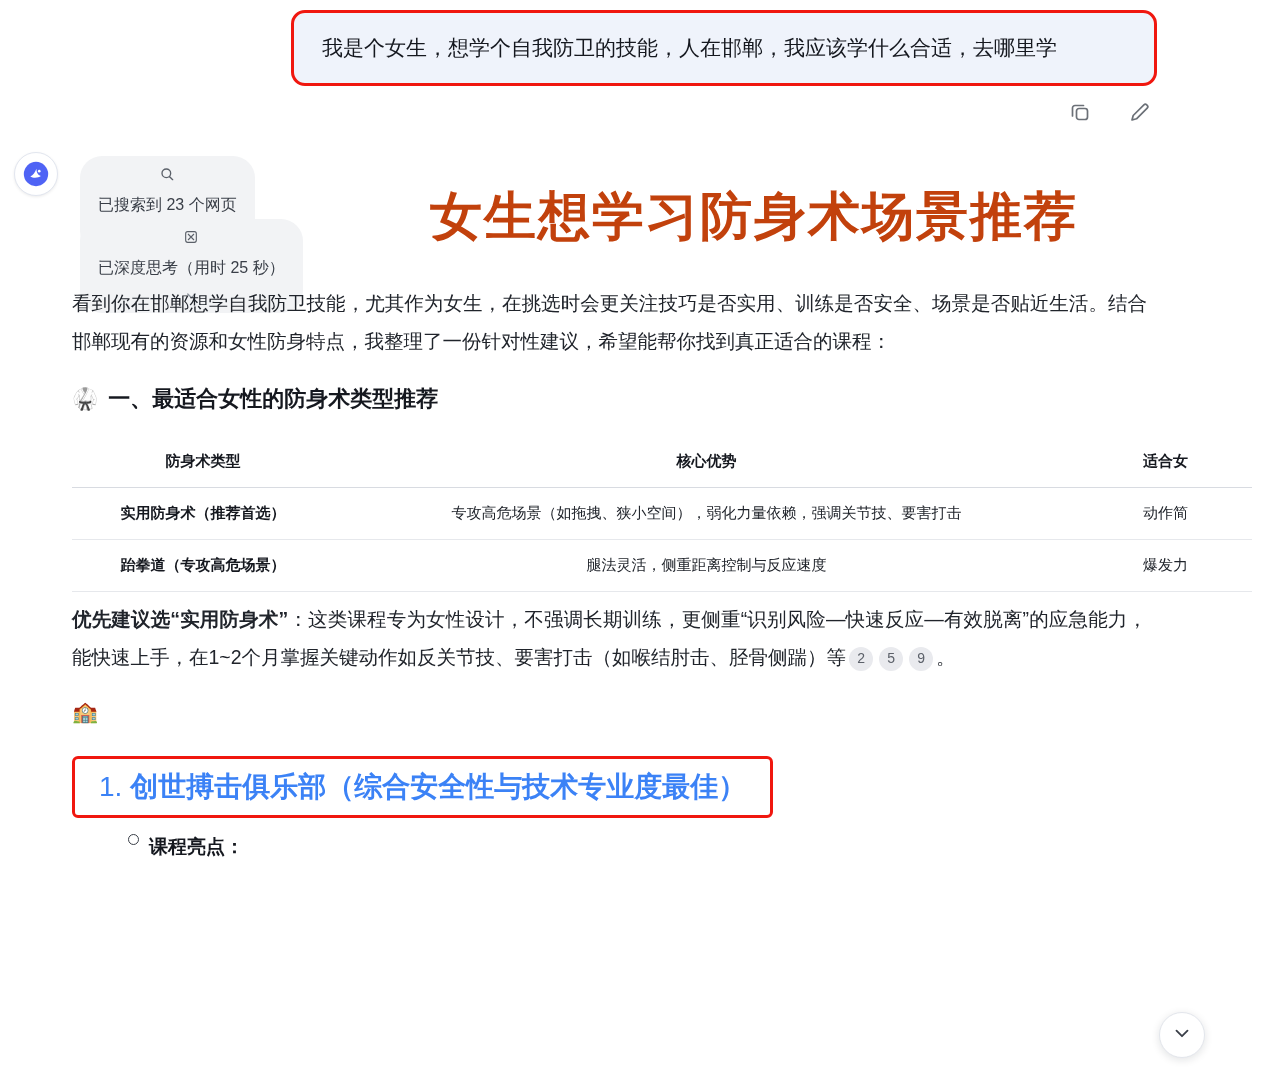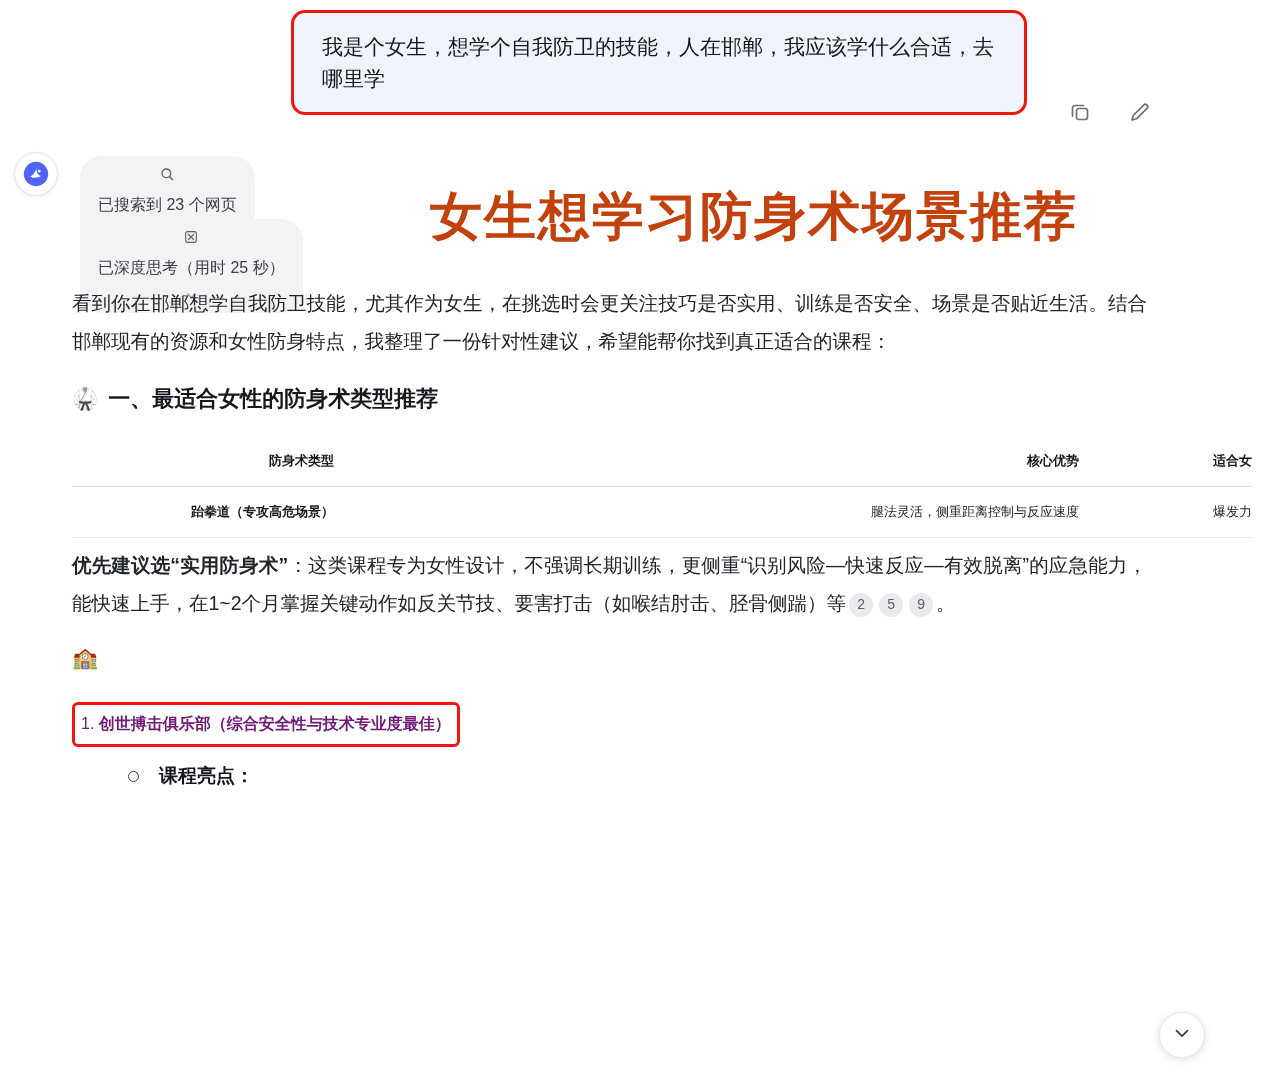--- a/index.html
+++ b/index.html
@@ -14,21 +14,21 @@
     color: #1a1a1a;
     position: relative;
     overflow: hidden;
   }
 
   
   .question-wrap {
     position: absolute;
     left: 291px;
     top: 10px;
-    width: 736px;
+    width: 866px;
   }
   .question-bubble {
     background: #eff3fb;
     border: 3px solid #f0170f;
     border-radius: 14px;
     padding: 18px 28px;
     font-size: 21px;
     line-height: 1.5;
     color: #15181f;
     box-sizing: border-box;
@@ -129,23 +129,23 @@
   .sec-emoji { font-size: 21px; }
 
   
   table.kinds {
     border-collapse: collapse;
     width: 1180px;
     table-layout: fixed;
     margin-bottom: 8px;
   }
   table.kinds th, table.kinds td {
-    text-align: right;
+    text-align: center;
     padding: 16px 0;
-    font-size: 13px;
+    font-size: 15px;
     border-bottom: 1px solid #e6e8ec;
     vertical-align: middle;
     white-space: nowrap;
     overflow: hidden;
   }
   table.kinds th {
     font-weight: 700;
     color: #15181f;
     border-bottom: 1px solid #d8dbe1;
   }
@@ -169,36 +169,35 @@
     font-size: 14px;
     margin: 0 3px;
     vertical-align: middle;
   }
 
   
   .hl-item {
     margin-top: 10px;
     border: 3px solid #f0170f;
     border-radius: 6px;
-    padding: 9px 6px;
+    padding: 9px 24px;
     display: inline-block;
-    font-size: 16px;
-    color: #701a75;
+    font-size: 28px;
+    color: #3b82f6;
   }
   .hl-item .num { font-weight: 400; }
   .hl-item .txt { font-weight: 700; }
 
   .sub-bullet {
     margin: 16px 0 0 56px;
     font-size: 19px;
     font-weight: 700;
     color: #15181f;
     display: flex;
-    align-items: center;
-    gap: 20px;
+    gap: 10px;
   }
   .ring {
     width: 9px; height: 9px;
     border: 1.6px solid #3a3f48;
     border-radius: 50%;
     display: inline-block;
   }
 
   
   .fab {
@@ -283,20 +282,25 @@
   <table class="kinds">
     <thead>
       <tr>
         <th class="c0">防身术类型</th>
         <th class="c1">核心优势</th>
         <th class="c2">适合女</th>
       </tr>
     </thead>
     <tbody>
       <tr>
+        <td class="c0">实用防身术（推荐首选）</td>
+        <td class="c1">专攻高危场景（如拖拽、狭小空间），弱化力量依赖，强调关节技、要害打击</td>
+        <td class="c2">动作简</td>
+      </tr>
+      <tr>
         <td class="c0">跆拳道（专攻高危场景）</td>
         <td class="c1">腿法灵活，侧重距离控制与反应速度</td>
         <td class="c2">爆发力</td>
       </tr>
     </tbody>
   </table>
 
   <p class="para advice"><b>优先建议选“实用防身术”</b><span>：这类课程专为女性设计，不强调长期训练，更侧重“识别风险—快速反应—有效脱离”的应急能力，能快速上手，在1~2个月掌握关键动作如反关节技、要害打击（如喉结肘击、胫骨侧踹）等</span><span class="cite">2</span><span class="cite">5</span><span class="cite">9</span><span>。</span></p>
 
   <h3 class="section">

